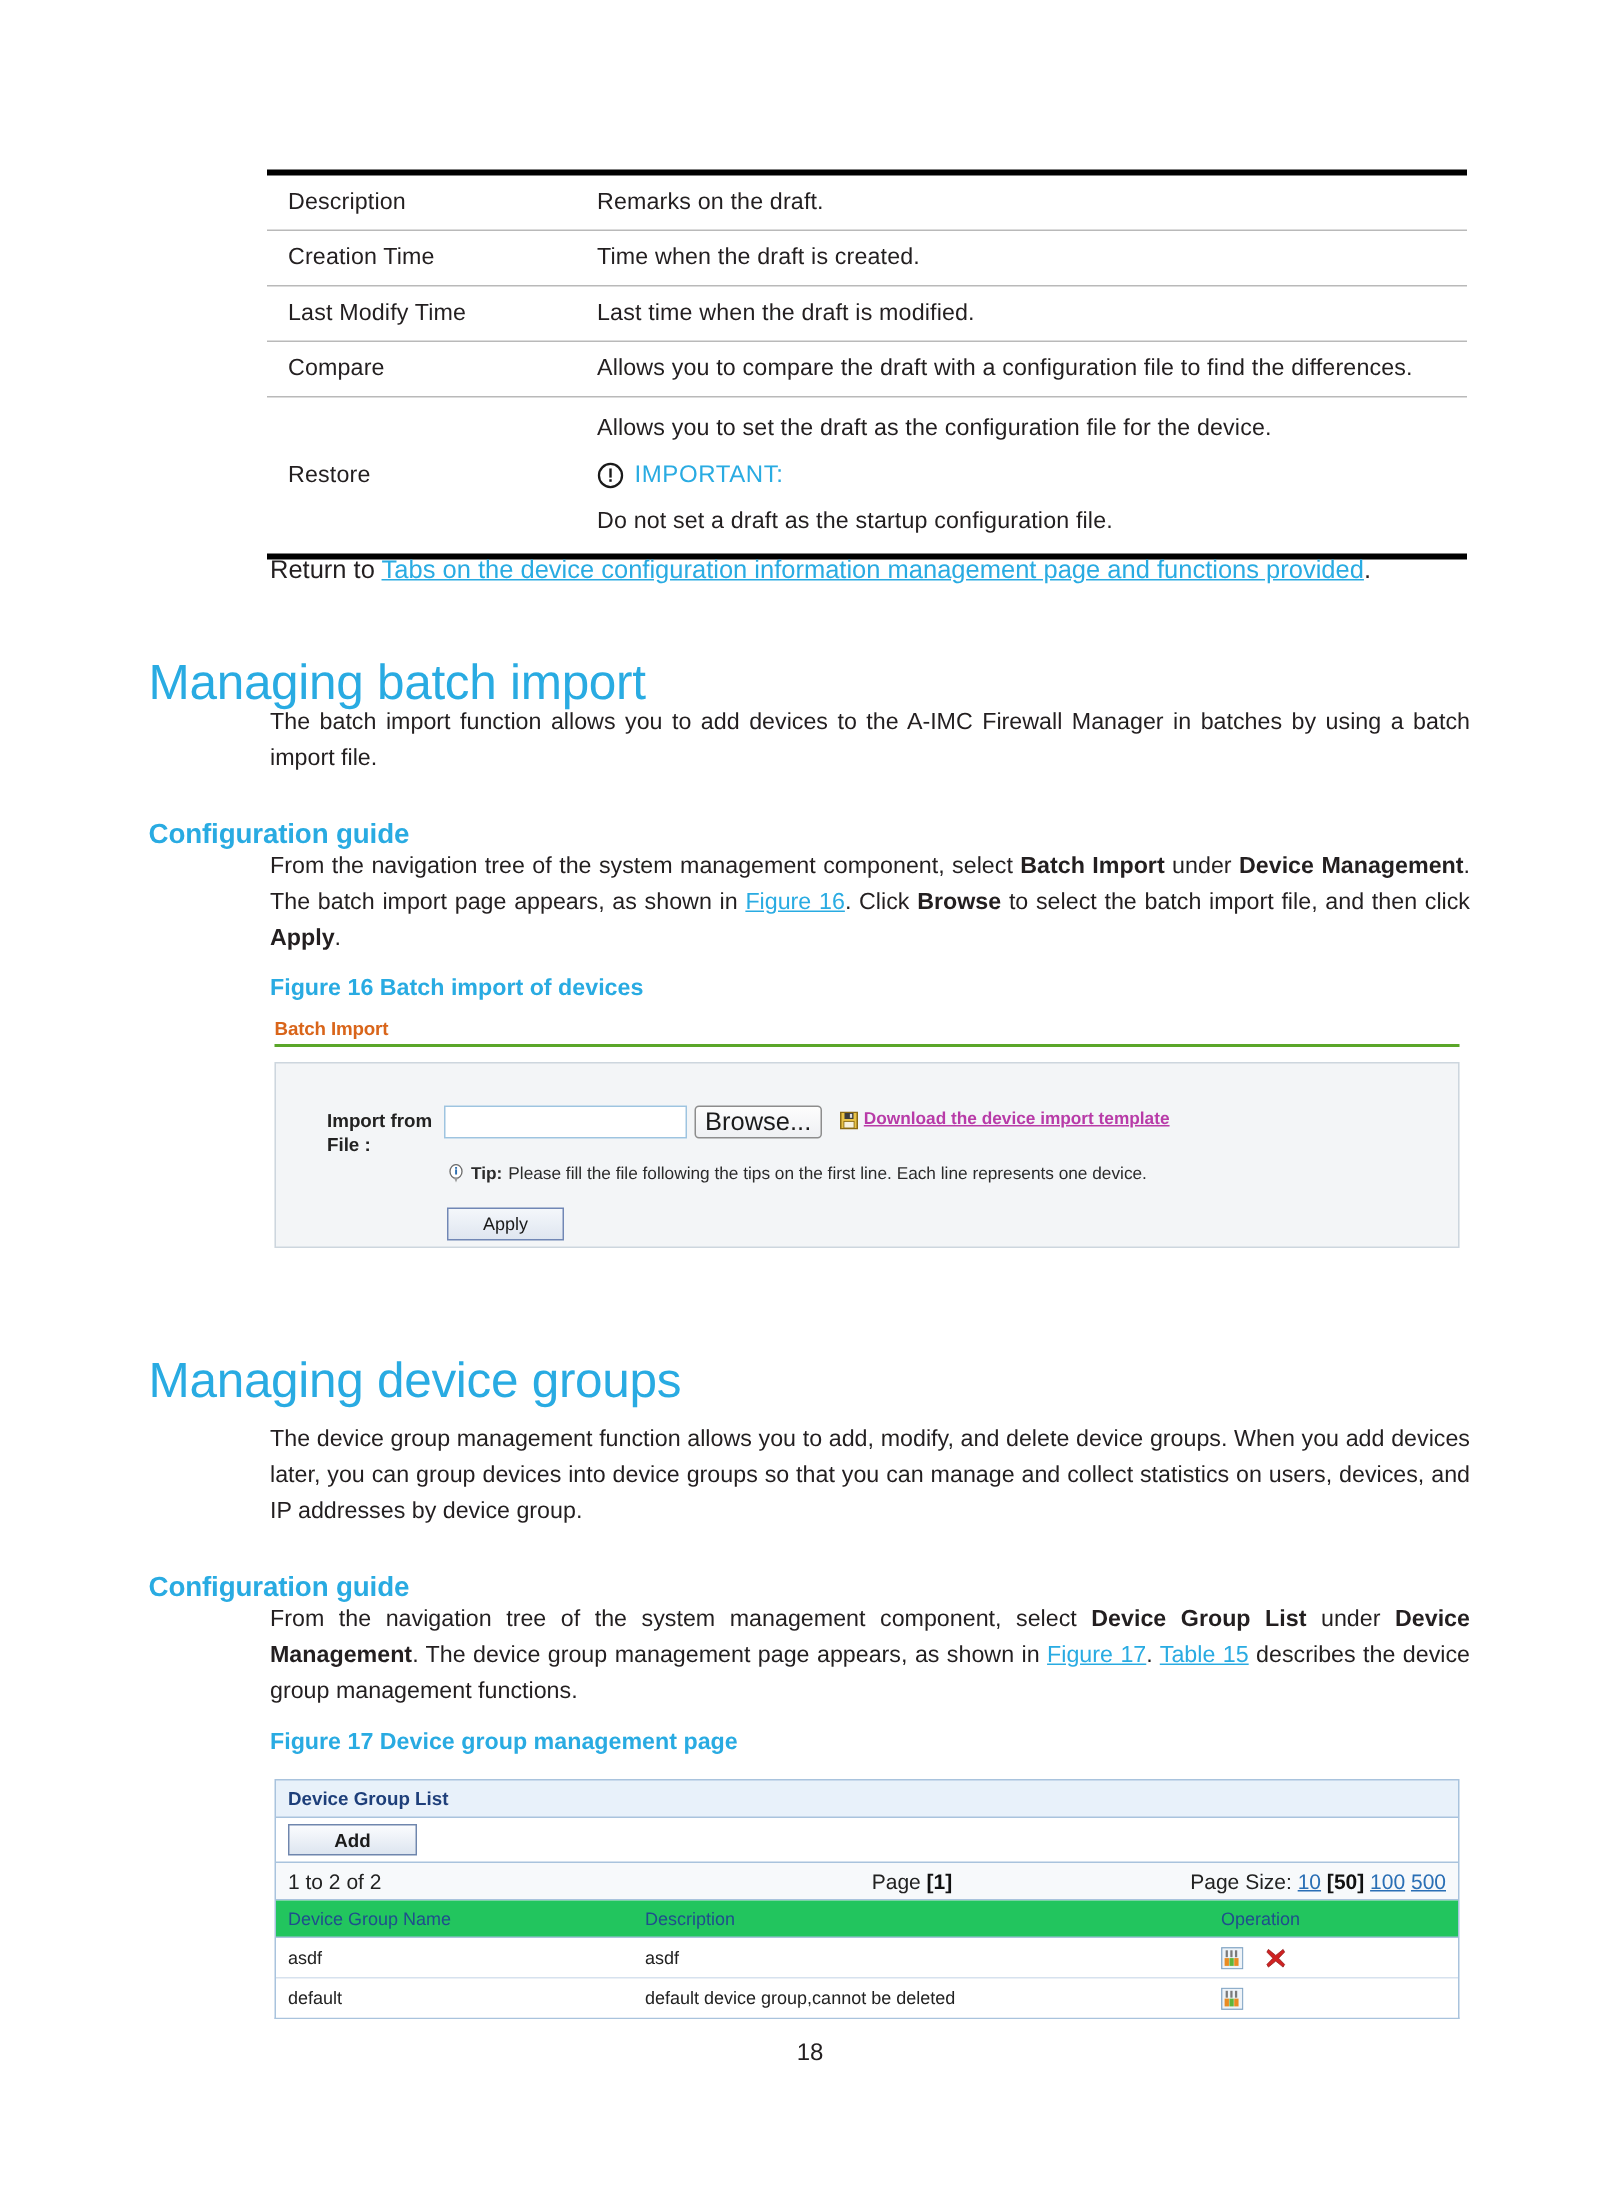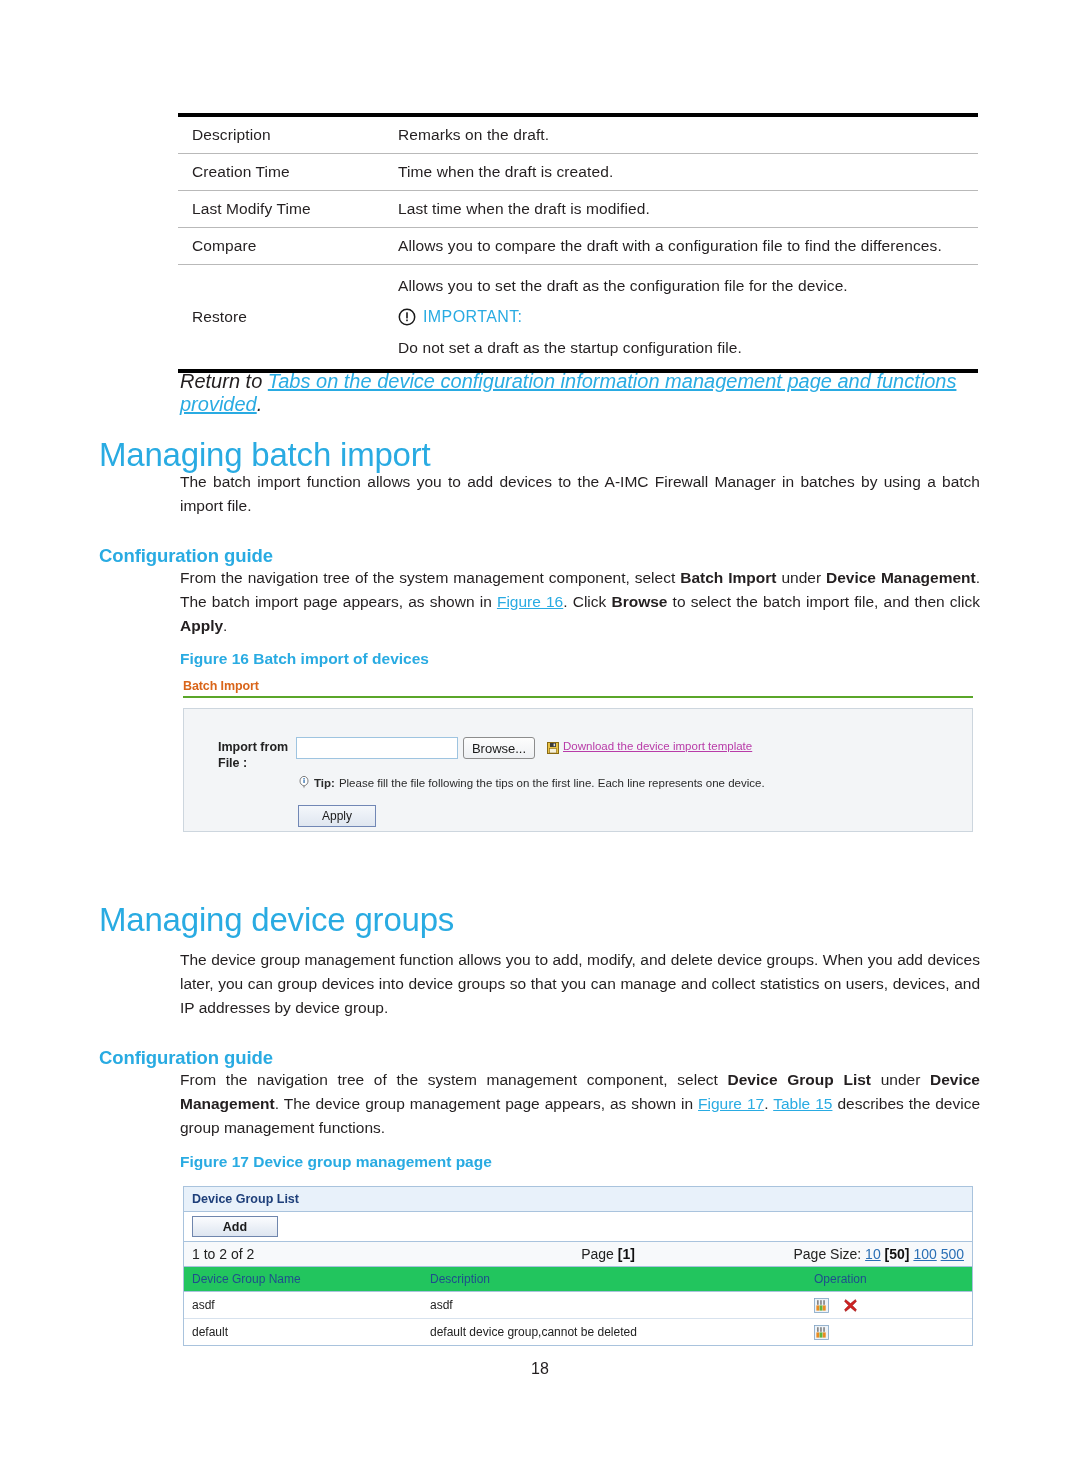--- a/index.html
+++ b/index.html
@@ -65,23 +65,22 @@
     font-size: 16px;
     letter-spacing: 0.4px;
   }
 
   
   .return-line {
     position: absolute;
     left: 180px;
     top: 370px;
     width: 800px;
-    font-size: 20px;
+    font-size: 17px;
     font-weight: 300;
-    font-style: italic;
   }
   .xref { color: #29abe2; }
 
   
   .h1 {
     position: absolute;
     left: 99px;
     width: 880px;
     color: #29abe2;
     font-size: 33px;
@@ -176,34 +175,35 @@
     border: 1px solid #9ec4e0;
     margin-left: 2px;
   }
   .browse-btn {
     margin-left: 5px;
     height: 22px;
     min-width: 72px;
     border: 1px solid #8d8d8d;
     border-radius: 3px;
     background: linear-gradient(#fdfdfd,#eef0f3);
-    font-size: 13px;
+    font-size: 17px;
     color: #1a1a1a;
     display: flex;
     align-items: center;
     justify-content: center;
     padding: 0 6px;
     box-sizing: border-box;
   }
   .dl-wrap {
     margin-left: 12px;
     display: flex;
     align-items: center;
     gap: 4px;
     padding-top: 3px;
+    font-weight: bold;
   }
   .save-icon { width: 12px; height: 12px; display: block; }
   .dl-link {
     color: #b83ba8;
     text-decoration: underline;
     font-size: 11.5px;
   }
   .tip-row {
     position: absolute;
     left: 114px; top: 67px;

